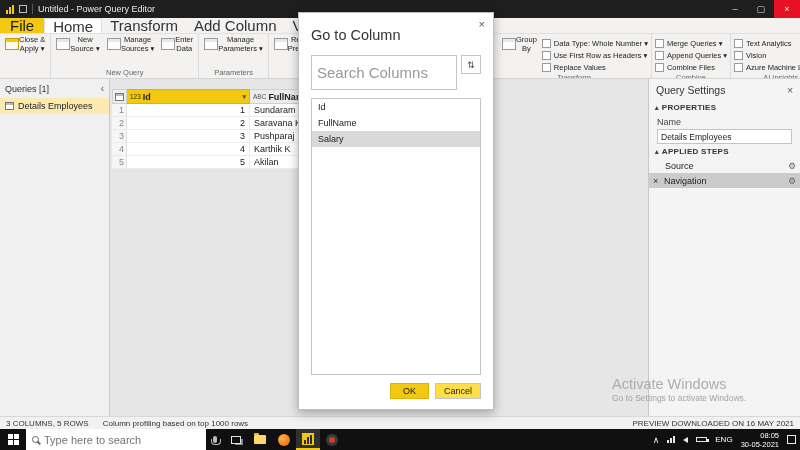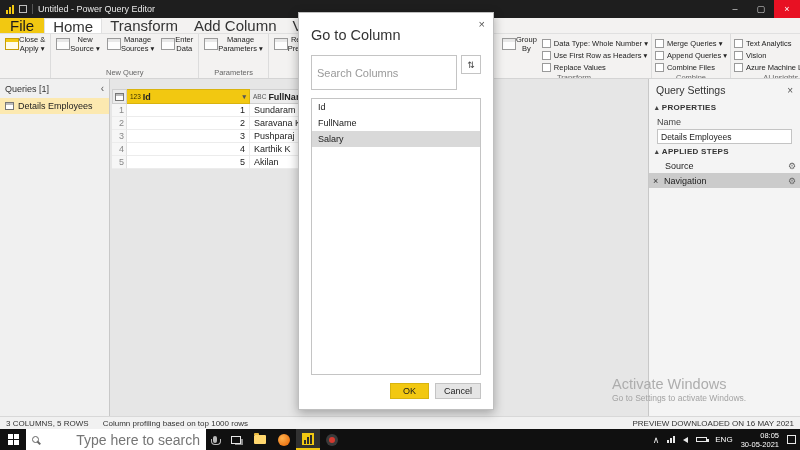--- a/index.html
+++ b/index.html
@@ -79,46 +79,46 @@
   .qs-step { display:flex; align-items:center; height:15px; padding:0 4px 0 16px; color:#222; }
   .qs-step .gear { margin-left:auto; color:#666; font-size:9px; }
   .qs-step.selected { background:#cbcbcb; padding-left:4px; }
   .step-del { width:11px; color:#333; font-size:9px; }
 
   
   .dialog { position:absolute; left:298px; top:12px; width:196px; height:398px; background:#fff; border:1px solid #bfbfbf; box-shadow:0 3px 10px rgba(0,0,0,.3); z-index:10; display:flex; flex-direction:column; padding:8px 12px 10px; }
   .dlg-close { position:absolute; top:5px; right:8px; color:#555; font-size:11px; cursor:pointer; }
   .dlg-title { font-size:14.5px; color:#333; margin:6px 0 12px; }
   .dlg-search { display:flex; gap:4px; }
-  .dlg-search input { flex:1; height:35px; border:1px solid #c4c4c4; font-size:11px; padding:16px 5px; color:#222; min-width:0; }
+  .dlg-search input { flex:1; height:35px; border:1px solid #c4c4c4; font-size:15px; padding:16px 5px; color:#222; min-width:0; }
   .dlg-search input::placeholder { color:#999; }
   .dlg-sort { width:20px; height:19px; border:1px solid #c4c4c4; background:#fff; font-size:9px; color:#444; padding:0; }
   .dlg-list { margin-top:8px; border:1px solid #c4c4c4; flex:1; font-size:9px; overflow:hidden; }
   .dlg-item { height:16px; display:flex; align-items:center; padding:0 6px; color:#222; }
   .dlg-item.selected { background:#d9d9d9; }
   .dlg-footer { margin-top:8px; display:flex; justify-content:flex-end; gap:6px; }
   .btn-ok { background:#f2c811; border:1px solid #d8b40f; font-size:9px; padding:2px 12px; color:#1a1a1a; }
-  .btn-cancel { background:#e5e5e5; border:1px solid #c4c4c4; font-size:9px; padding:2px 8px; color:#222; }
+  .btn-cancel { background:#fde047; border:1px solid #c4c4c4; font-size:9px; padding:2px 8px; color:#222; }
 
   
   .watermark { position:absolute; left:612px; top:376px; z-index:5; color:#adadad; pointer-events:none; }
   .wm1 { font-size:14.5px; }
   .wm2 { font-size:8.5px; margin-top:1px; color:#a3a3a3; }
 
   
   .statusbar { height:13px; background:#f1f1f1; border-top:1px solid #d8d8d8; display:flex; align-items:center; font-size:8px; color:#333; padding:0 6px; gap:14px; }
   .sb-right { margin-left:auto; }
 
   
   .taskbar { height:21px; background:#101010; display:flex; align-items:stretch; color:#fff; }
   .start { width:26px; display:flex; align-items:center; justify-content:center; }
   .winlogo { display:grid; grid-template-columns:5px 5px; grid-template-rows:5px 5px; gap:1px; }
   .winlogo i { background:#fff; }
   .tb-search { width:180px; background:#fff; display:flex; align-items:center; gap:5px; padding:0 6px; }
-  .tb-search input { border:none; outline:none; flex:1; font-size:14px; color:#555; min-width:0;text-align:right; }
+  .tb-search input { border:none; outline:none; flex:1; font-size:11px; color:#555; min-width:0; }
   .mag { width:7px; height:7px; border:1.5px solid #666; border-radius:50%; position:relative; flex:none; }
   .mag::after { content:""; position:absolute; width:4px; height:1.5px; background:#666; right:-3px; bottom:-1px; transform:rotate(45deg); }
   .tb-mic { width:18px; display:flex; align-items:center; justify-content:center; }
   .mic { width:4px; height:7px; background:#b9b9b9; border-radius:2px; position:relative; }
   .mic::after { content:""; position:absolute; left:-2px; top:3px; width:8px; height:5px; border:1px solid #b9b9b9; border-top:none; border-radius:0 0 4px 4px; }
   .tb-app { width:24px; display:flex; align-items:center; justify-content:center; }
   .tb-app.active { background:rgba(255,255,255,.14); border-bottom:2px solid #f2c811; }
   .ico-tv { width:10px; height:8px; border:1px solid #e6e6e6; box-shadow:3px 2px 0 -1px rgba(255,255,255,.5); }
   .ico-folder { width:12px; height:9px; background:#ffd76e; border-radius:1px; position:relative; }
   .ico-folder::before { content:""; position:absolute; top:-2px; left:0; width:5px; height:2px; background:#e8b93e; border-radius:1px 1px 0 0; }

